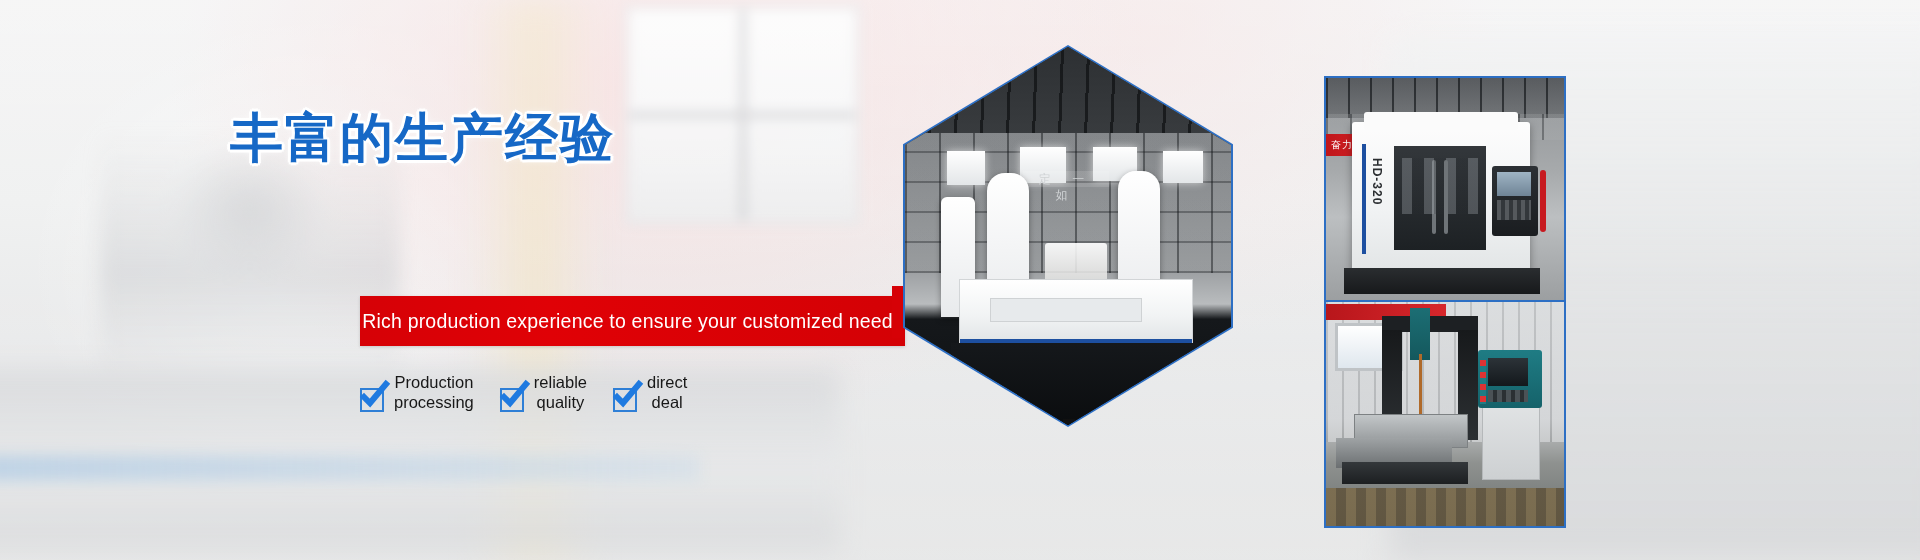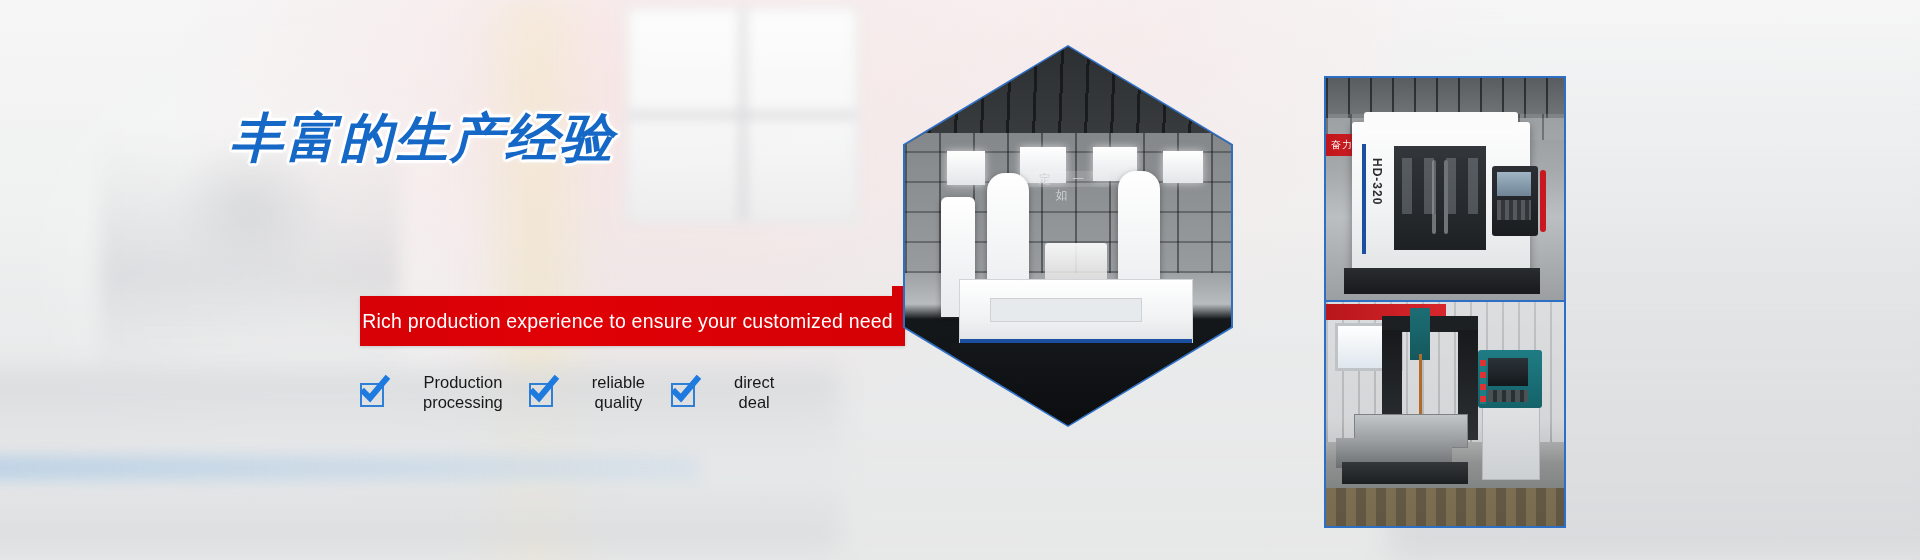--- a/index.html
+++ b/index.html
@@ -93,42 +93,42 @@
     font-size:53px;
     line-height:59px;
     letter-spacing:2px;
     color:#1668c6;
     white-space:nowrap;
     text-shadow:
       -2px -2px 0 #fff, 2px -2px 0 #fff, -2px 2px 0 #fff, 2px 2px 0 #fff,
       -3px 0 0 #fff, 3px 0 0 #fff, 0 -3px 0 #fff, 0 3px 0 #fff,
       0 0 9px rgba(255,255,255,.9);
   }
-  .headline .l1{display:block;font-style:italic;}
+  .headline .l1{display:block;}
   .headline .l2{display:block;}
 
   .ribbon{
     position:absolute;left:360px;top:296px;width:545px;height:50px;
     background:linear-gradient(90deg,#d60106 0%,#e00106 35%,#d40105 100%);
     box-shadow:0 1px 3px rgba(0,0,0,.15);
   }
   .ribbon-text{
     position:absolute;left:0;right:0;top:50%;transform:translateY(-50%);
     text-align:center;
     color:#ffffff;
     font-size:19.5px;
     letter-spacing:.2px;
     white-space:nowrap;
   }
 
   .features{
     position:absolute;left:360px;top:372px;width:530px;height:52px;
     display:flex;align-items:flex-start;
   }
-  .feature{display:flex;align-items:center;margin-right:26px;gap:29px;}
+  .feature{display:flex;align-items:flex-end;margin-right:26px;}
   .feature:last-child{margin-right:0;}
   .cbx{
     position:relative;width:20px;height:20px;margin-top:6px;margin-right:10px;
     border:2px solid #2f7fd6;background:transparent;flex:0 0 auto;
   }
   .cbx svg{position:absolute;left:-3px;top:-9px;width:30px;height:30px;overflow:visible;}
   .feat-label{
     font-size:16.5px;line-height:20px;color:#181818;text-align:center;
     white-space:pre-line;min-width:0;
   }

